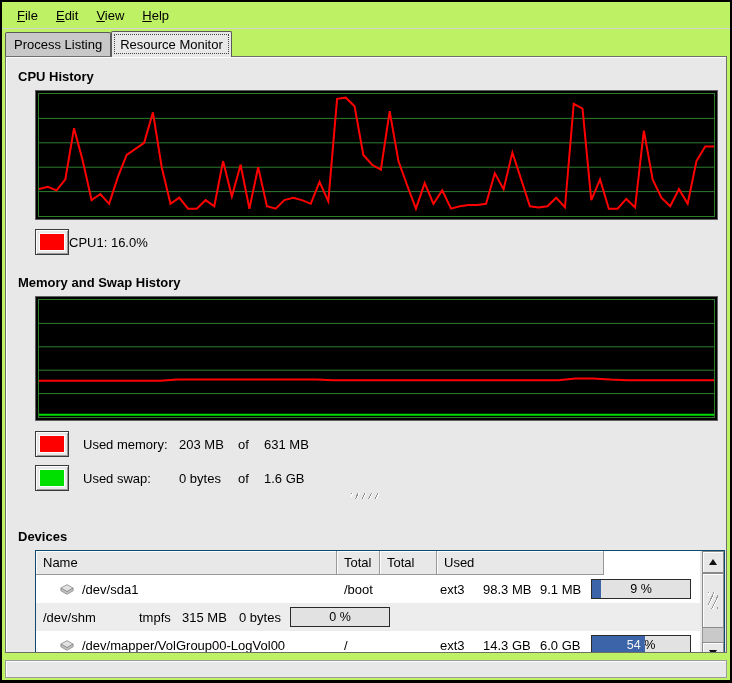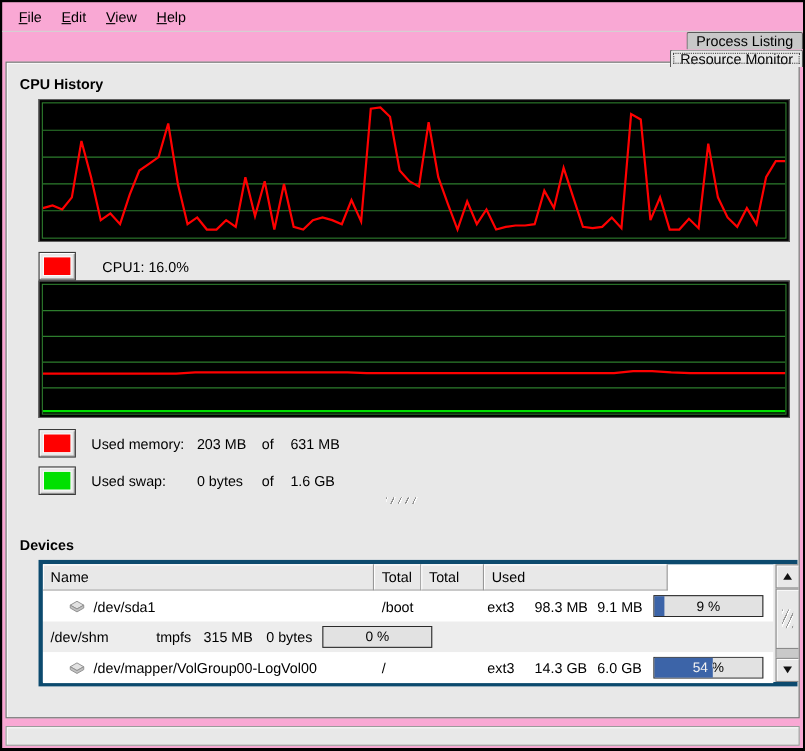--- a/index.html
+++ b/index.html
@@ -1,26 +1,26 @@
 <!DOCTYPE html>
 <html><head>
 <meta charset="utf-8">
 <style>
   * { margin:0; padding:0; box-sizing:border-box; }
   html,body { width:732px; height:683px; }
   body { background:#000; position:relative; font-family:"Liberation Sans",sans-serif; font-size:13px; color:#000; }
-  .window { position:absolute; inset:2px 2px 3px 2px; background:#f9a8d4; display:flex; flex-direction:column; }
+  .window { position:absolute; inset:2px 2px 3px 2px; background:#bef264; display:flex; flex-direction:column; }
 
   
   .menubar { height:27px; display:flex; align-items:center; padding-left:6px; border-bottom:1px solid #d2d2d2; }
   .menu-item { padding:4px 9px; cursor:default; }
   .u { text-decoration:underline; }
 
   
-  .tabrow { display:flex; align-items:flex-end; height:27px; padding-left:3px; position:relative; z-index:2;flex-direction:column; }
+  .tabrow { display:flex; align-items:flex-end; height:27px; padding-left:3px; position:relative; z-index:2; }
   .tab { padding:0 8px; border:1px solid #5a5a5a; border-bottom:none; border-radius:2px 2px 0 0; display:flex; align-items:center; }
   .tab.inactive { background:#c8c8c8; height:24px; }
   .tab.active { background:#e8e8e8; height:26px; margin-bottom:-1px; z-index:3; outline:1px dotted #444; outline-offset:-4px; }
 
   
   .page { flex:1; margin:0 3px; border:1px solid #6e6e6e; box-shadow:inset 1px 1px 0 #fcfcfc; background:#e8e8e8; padding:12px 8px 0 8px; overflow:hidden; }
   .sec-title { font-weight:bold; margin:0 0 6px 4px; height:15px; }
 
   
   .graph { margin-left:21px; width:683px; background:#000; border:1px solid #5f5f5f; position:relative; }
@@ -29,28 +29,28 @@
   .graph-inner { position:absolute; inset:2px; border:1px solid #2d7d2d; }
   .graph-inner svg { position:absolute; inset:0; width:100%; height:100%; display:block; }
 
   
   .legend { display:flex; align-items:center; margin-left:21px; height:26px; }
   .swatch { width:34px; height:26px; background:#e8e8e8; border:1px solid #3a3a3a; box-shadow:inset 1px 1px 0 #fdfdfd, inset -1px -1px 0 #9a9a9a; display:flex; align-items:center; justify-content:center; }
   .swatch-color { width:24px; height:16px; box-shadow:0 0 0 1px #fbfbfb; }
   .legend-label { margin-left:14px; width:96px; }
   .legend-value { width:59px; }
   .legend-of { width:26px; }
-  .cpu-label { margin-left:24px; }
+  .cpu-label { margin-left:0; }
 
   
   .paned-grip { height:8px; margin-top:2px; position:relative; }
   .paned-grip .grip-marks { width:30px; height:6px; margin:0 auto; background:repeating-linear-gradient(115deg,#8f8f8f 0 1px,#fdfdfd 1px 2px,transparent 2px 6px); }
 
   
-  .table-frame { margin-left:21px; width:690px; height:115px; border:4px solid #0c4a6e; background:#fff; display:flex; }
+  .table-frame { margin-left:21px; width:690px; height:115px; border:1px solid #0c4a6e; background:#fff; display:flex; }
   .tbl { width:664px; display:flex; flex-direction:column; }
   .thead { display:flex; height:24px; flex:none; }
   .th { background:#e8e8e8; border-right:1px solid #989898; border-bottom:1px solid #989898; box-shadow:inset 1px 1px 0 #fdfdfd; padding-left:7px; display:flex; align-items:center; }
   .tr { display:flex; height:28px; flex:none; align-items:center; background:#fff; }
   .tr.alt { background:#ededed; }
   .td { padding-left:7px; white-space:nowrap; overflow:hidden; }
   .c-name  { width:301px; flex:none; }
   .c-dir   { width:96px;  flex:none; }
   .c-type  { width:43px;  flex:none; }
   .c-total { width:57px;  flex:none; }
@@ -115,20 +115,21 @@
         </div>
     </div>
 
     <div class="legend" style="margin-top:9px;">
       <span class="swatch">
           <span class="swatch-color" style="background-color: rgb(255, 0, 0);"></span>
         </span>
       <span class="cpu-label">CPU1: 16.0%</span>
     </div>
 
+    <div class="sec-title" style="margin-top:20px;">Memory and Swap History</div>
     <div class="graph mem">
       <div class="graph-inner">
           <svg viewBox="0 0 100 100" preserveAspectRatio="none">
             <line x1="0" x2="100" y1="80" y2="80" stroke="#2d7d2d" stroke-width="1" vector-effect="non-scaling-stroke"></line>
             <line x1="0" x2="100" y1="60" y2="60" stroke="#2d7d2d" stroke-width="1" vector-effect="non-scaling-stroke"></line>
             <line x1="0" x2="100" y1="40" y2="40" stroke="#2d7d2d" stroke-width="1" vector-effect="non-scaling-stroke"></line>
             <line x1="0" x2="100" y1="20" y2="20" stroke="#2d7d2d" stroke-width="1" vector-effect="non-scaling-stroke"></line>
             <polyline points="0.00,69 2.56,69 5.13,69 7.69,69 10.26,69 12.82,69 15.38,69 17.95,69 20.51,68 23.08,68 25.64,68 28.21,68 30.77,68 33.33,68 35.90,68 38.46,68 41.03,68 43.59,68.5 46.15,68.5 48.72,68.5 51.28,68.5 53.85,68.5 56.41,68.5 58.97,68.5 61.54,68.5 64.10,68.5 66.67,68.5 69.23,68.5 71.79,68.5 74.36,68.5 76.92,68.5 79.49,67 82.05,67 84.62,68 87.18,68.5 89.74,68.5 92.31,68.5 94.87,68.5 97.44,68.5 100.00,68.5" fill="none" stroke="#ff0000" stroke-width="2" vector-effect="non-scaling-stroke"></polyline>
             <polyline points="0.00,98 2.56,98 5.13,98 7.69,98 10.26,98 12.82,98 15.38,98 17.95,98 20.51,98 23.08,98 25.64,98 28.21,98 30.77,98 33.33,98 35.90,98 38.46,98 41.03,98 43.59,98 46.15,98 48.72,98 51.28,98 53.85,98 56.41,98 58.97,98 61.54,98 64.10,98 66.67,98 69.23,98 71.79,98 74.36,98 76.92,98 79.49,98 82.05,98 84.62,98 87.18,98 89.74,98 92.31,98 94.87,98 97.44,98 100.00,98" fill="none" stroke="#00e000" stroke-width="2" vector-effect="non-scaling-stroke"></polyline>
           </svg>

